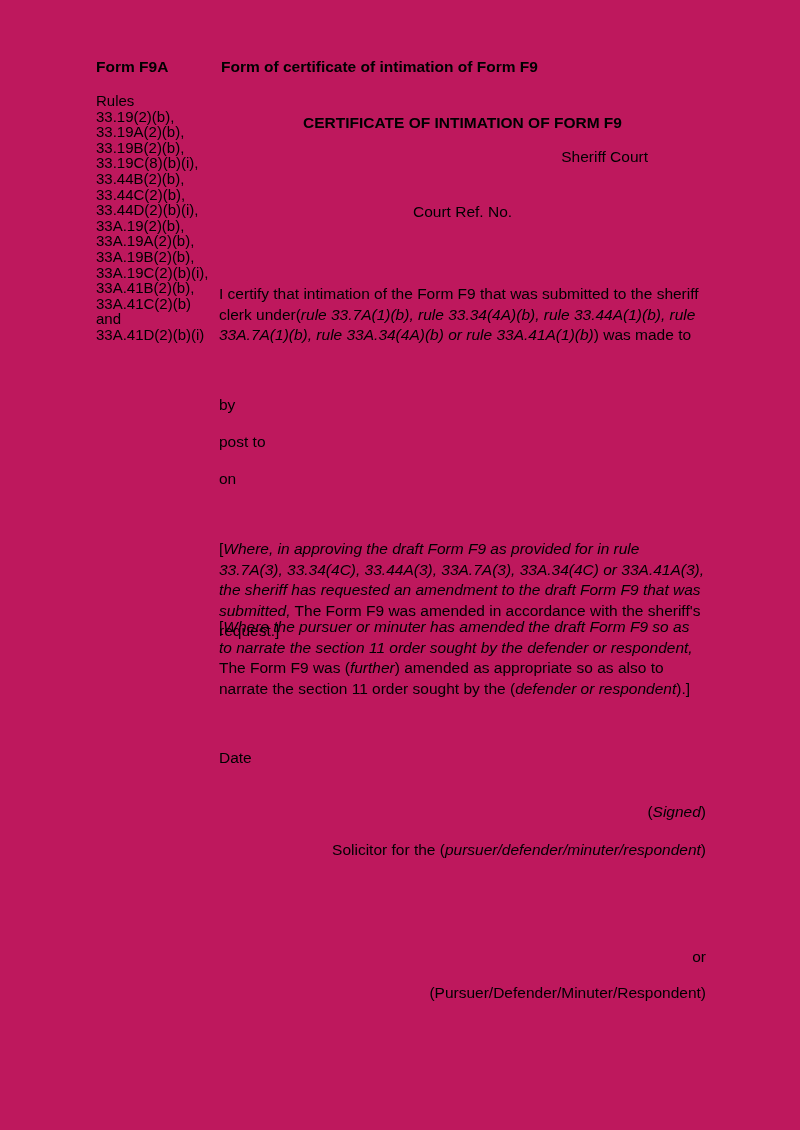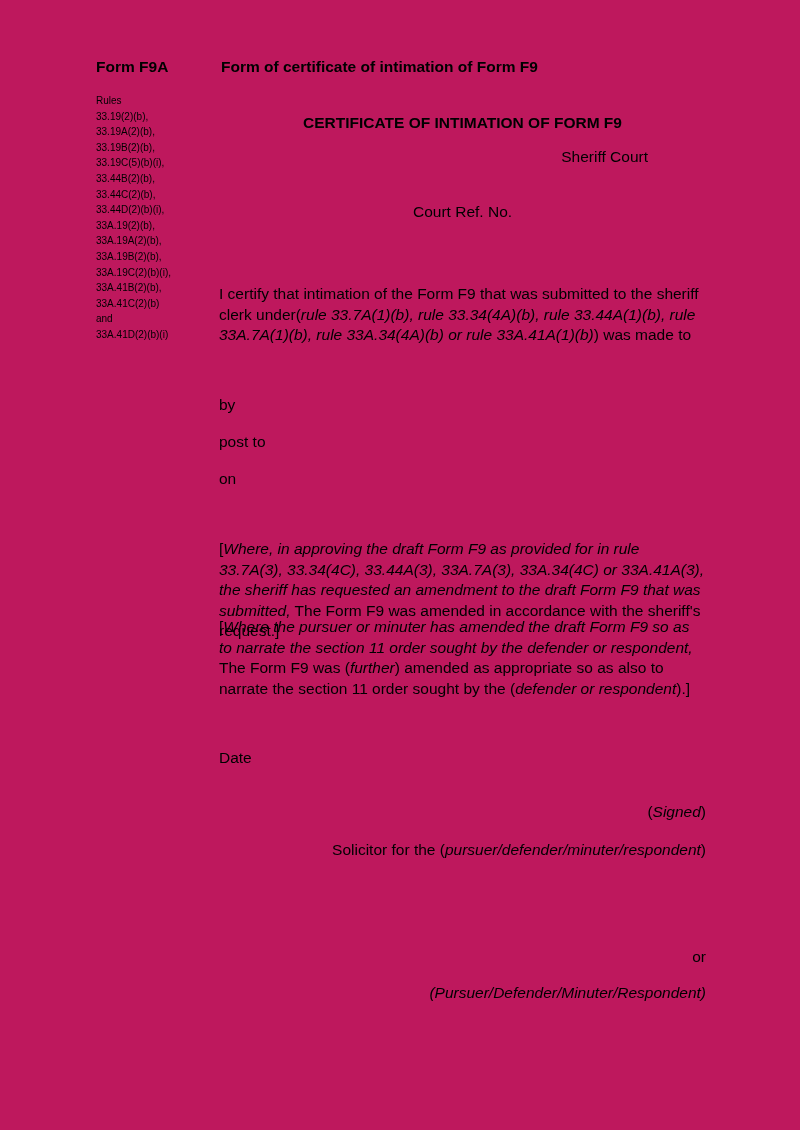--- a/index.html
+++ b/index.html
@@ -13,57 +13,57 @@
     line-height: 20.5px;
     color: #000000;
     overflow: hidden;
   }
   .abs { position: absolute; }
   .it { font-style: italic; text-align: right; }
   .header-row { left: 96px; top: 57px; display: flex; font-weight: bold; white-space: nowrap; }
   .header-row .formno { width: 125px; flex: 0 0 125px; }
   .rules-col {
     left: 96px; top: 93px; width: 120px;
-    font-size: 10px; line-height: 15.6px;
+    font-size: 15px; line-height: 15.6px;
   }
   .rules-col span { display: block; }
   .main-col { left: 219px; width: 487px; }
   .center { text-align: center; }
   .right { text-align: right; }
   .cert-title { top: 113px; font-weight: bold; }
   .sheriff-court { top: 147px; right: 152px; white-space: nowrap; }
   .court-ref { left: 413px; top: 202px; white-space: nowrap; }
   .certify-para { top: 284px; }
   .lbl-by { top: 395px; }
   .lbl-post { top: 432px; }
   .lbl-on { top: 469px; }
   .bracket1 { top: 507px; margin-top: 32px; }
   .bracket2 { top: 617px; }
   .lbl-date { top: 748px; }
   .signed-line { top: 802px; }
   .solicitor-line { top: 840px; }
   .or-line { top: 947px; }
-  .party-line { top: 983px; font-style: italic; }
+  .party-line { top: 983px; }
 </style>
 </head>
 <body>
 
 <div class="page">
 
   <div class="abs header-row">
     <span class="formno">Form F9A</span>
     <span>Form of certificate of intimation of Form F9</span>
   </div>
 
   <div class="abs rules-col">
     <span>Rules</span>
     <span>33.19(2)(b),</span>
     <span>33.19A(2)(b),</span>
     <span>33.19B(2)(b),</span>
-    <span>33.19C(5)(b)(i),</span>
+    <span>33.19C(8)(b)(i),</span>
     <span>33.44B(2)(b),</span>
     <span>33.44C(2)(b),</span>
     <span>33.44D(2)(b)(i),</span>
     <span>33A.19(2)(b),</span>
     <span>33A.19A(2)(b),</span>
     <span>33A.19B(2)(b),</span>
     <span>33A.19C(2)(b)(i),</span>
     <span>33A.41B(2)(b),</span>
     <span>33A.41C(2)(b)</span>
     <span>and</span>

